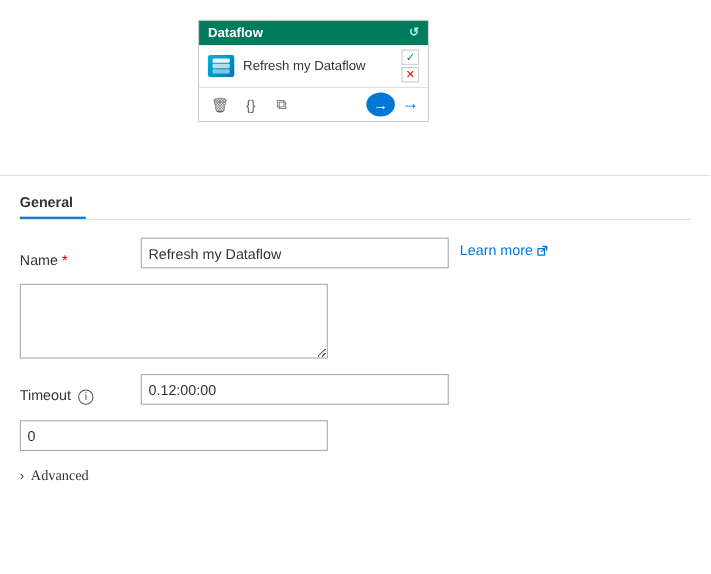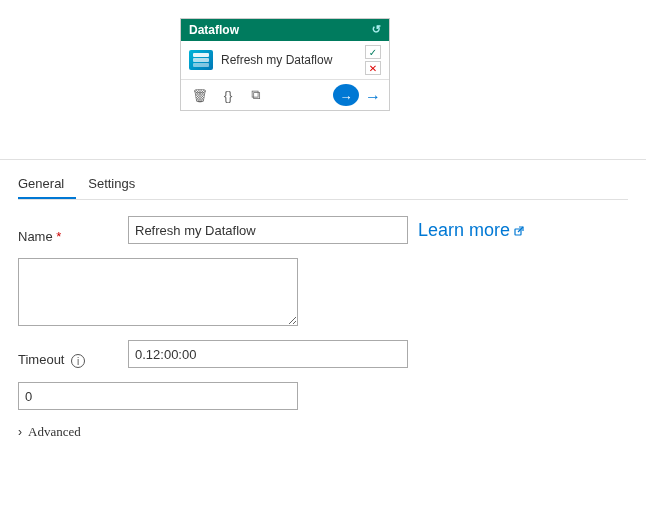--- a/index.html
+++ b/index.html
@@ -160,21 +160,21 @@
       font-size: 13px;
       cursor: pointer;
       color: #333;
       margin-right: 12px;
       border-bottom: 2px solid transparent;
     }
 
     .tab.active {
       color: #333;
       border-bottom: 2px solid #0078d4;
-      font-weight: 400;
+      font-weight: 700;
     }
 
     
     .form-row {
       display: flex;
       align-items: flex-end;
       margin-bottom: 14px;
     }
 
     .form-label {
@@ -211,21 +211,21 @@
       height: 68px;
       border: 1px solid #aaa;
       padding: 4px 6px;
       font-size: 13px;
       resize: vertical;
       outline: none;
     }
 
     .learn-more-link {
       color: #0078d4;
-      font-size: 18px;
+      font-size: 13px;
       cursor: pointer;
       white-space: nowrap;
       display: flex;
       align-items: center;
       gap: 3px;
       padding-top: 4px;
     }
 
     .learn-more-link svg {
       vertical-align: middle;
@@ -301,23 +301,20 @@
     </div>
   </div>
 </div>
 
 <div class="bottom-panel">
 
   <div class="tabs">
     <div class="tab active">
       <span>General</span>
     </div>
-    <div class="tab">
-      <span>Settings</span>
-    </div>
   </div>
 
   <div class="form-row">
     <div class="form-label">
       <span>Name</span>
       <span class="required-star">*</span>
     </div>
     <div class="form-control-wrap">
       <input type="text" value="Refresh my Dataflow" style="">
       <div class="learn-more-link">

